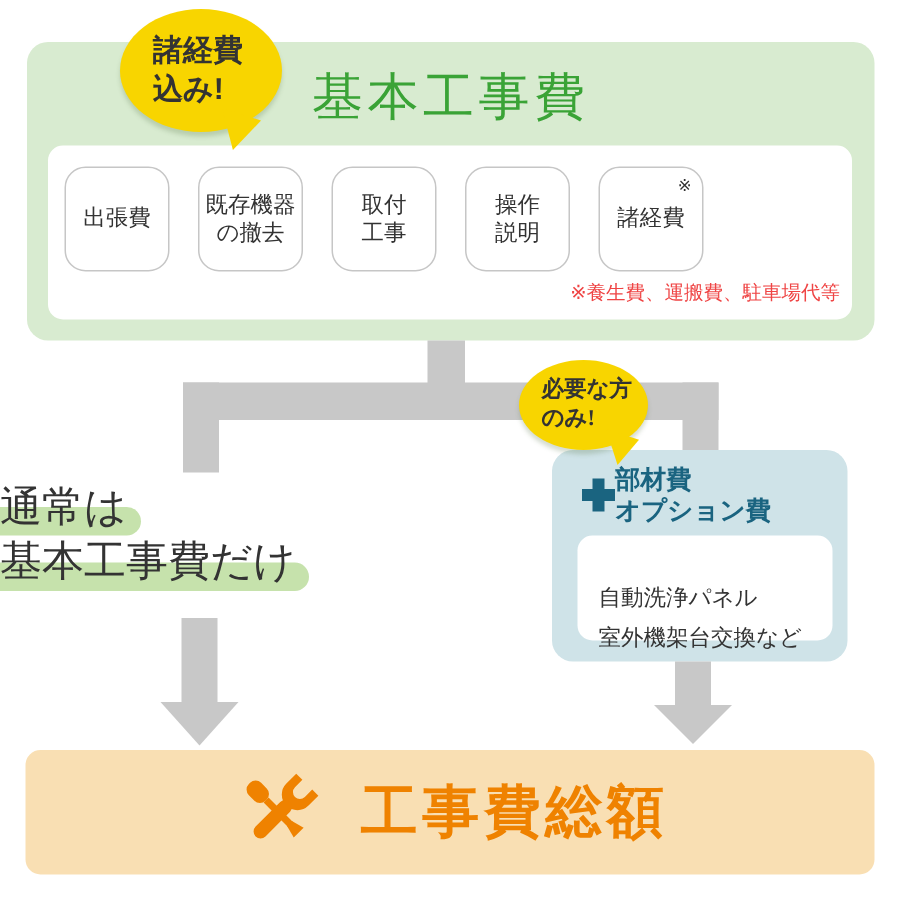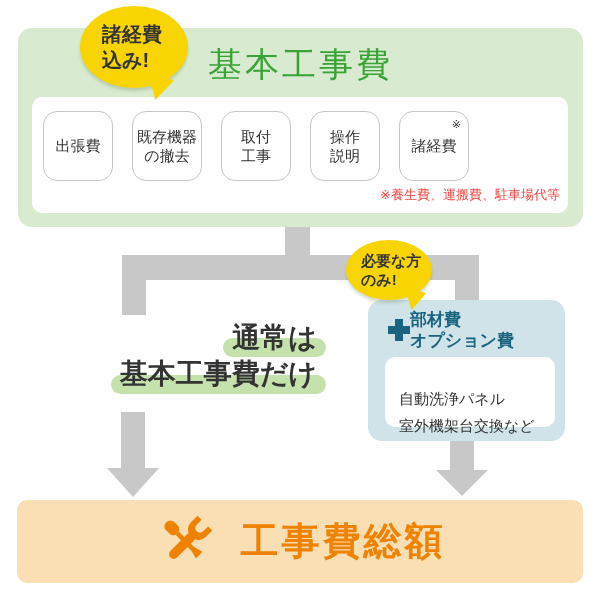--- a/index.html
+++ b/index.html
@@ -41,35 +41,35 @@
   .bubble-tail{
     position:absolute;background:#f8d500;
   }
   .bubble1{left:80px;top:6px;width:108px;height:82px;font-size:20px;line-height:1.3;}
   .bubble1 .btxt{padding-left:22px;}
   .bubble1 .bubble-tail{
     width:26px;height:28px;right:14px;bottom:-12px;
     clip-path:polygon(0 0,100% 30%,28% 100%);
   }
   .bubble2{left:346px;top:240px;width:86px;height:60px;font-size:15px;line-height:1.3;}
-  .bubble2 .btxt{padding-left:15px;}
+  .bubble2 .btxt{padding-left:15px;font-family:Liberation Serif, serif;}
   .bubble2 .bubble-tail{
     width:22px;height:24px;right:6px;bottom:-10px;
     clip-path:polygon(0 0,100% 30%,35% 100%);
   }
   
   .bar{position:absolute;background:#c8c8c8;}
   .stem-center{left:285px;top:227px;width:25px;height:53px;}
   .hbar{left:122px;top:255px;width:357px;height:25px;}
   .drop-left{left:122px;top:255px;width:24px;height:60px;}
   .drop-right{left:455px;top:255px;width:24px;height:46px;}
   
   .usual-label{
-    position:absolute;left:0;top:320px;width:275px;text-align:right;
-    font-size:28px;font-weight:bold;color:#333;line-height:1.3;z-index:0;margin-left:42px;
+    position:absolute;left:0;top:320px;width:275px;text-align:left;
+    font-size:28px;font-weight:normal;color:#333;line-height:1.3;z-index:0;
   }
   .hl{position:relative;display:inline-block;}
   .hl::after{
     content:"";position:absolute;left:-9px;right:-9px;bottom:-1px;height:19px;
     background:#c6e2ac;border-radius:10px;z-index:-1;
   }
   
   .blue-panel{
     position:absolute;left:368px;top:300px;width:197px;height:141px;
     background:#cfe3e8;border-radius:14px;

